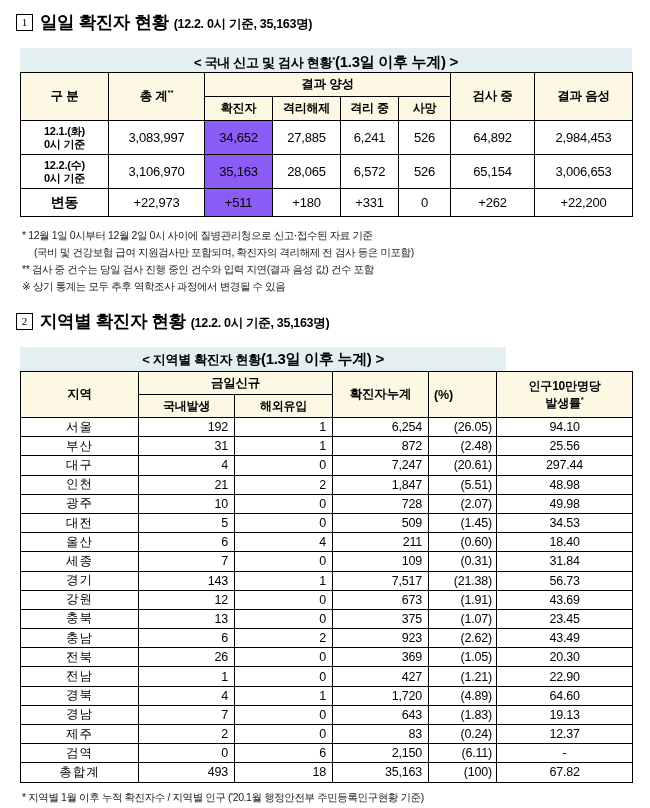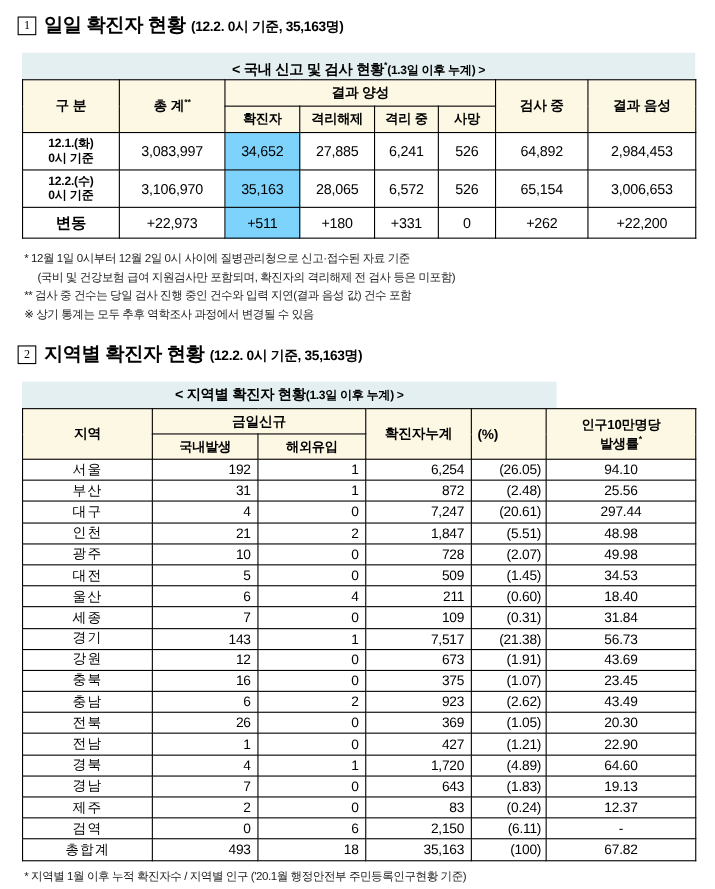--- a/index.html
+++ b/index.html
@@ -53,21 +53,21 @@
   .band {
     background: #e3eff0;
     text-align: center;
     height: 24px;
     line-height: 24px;
     font-size: 13px;
     font-weight: bold;
     letter-spacing: -0.3px;
   }
   .band .sm {
-    font-size: 11px;
+    font-size: 15px;
     font-weight: bold;
     text-align: right;
   }
   .band sup {
     font-size: 8px;
     vertical-align: super;
   }
 
   
   table {
@@ -99,21 +99,21 @@
 
   
   table.t1 th, table.t1 td { height: 23px; }
   table.t1 td.rowlab {
     font-weight: bold;
     font-size: 11px;
     line-height: 13px;
     padding: 2px 0;
   }
   table.t1 td.num { font-size: 13px; }
-  .hl { background: #7dd3fc; }
+  .hl { background: #8b5cf6; }
   .dot-l  { border-left: 1px dotted #000; }
 
   
   table.t2 td { height: 18.2px; font-size: 12.5px; }
   table.t2 td.region { letter-spacing: 1px; }
   table.t2 td.r { text-align: right; padding-right: 6px; }
   table.t2 td.l { text-align: right; padding-left: 5px; margin-top: 12px; }
   table.t2 tr.total td { font-weight: normal; }
   table.t2 thead th { height: 22px; }
 
@@ -339,21 +339,21 @@
       <tr>
         <td class="region">강원</td>
         <td class="r">12</td>
         <td class="r dot-l">0</td>
         <td class="r">673</td>
         <td class="l">(1.91)</td>
         <td>43.69</td>
       </tr>
       <tr>
         <td class="region">충북</td>
-        <td class="r">16</td>
+        <td class="r">13</td>
         <td class="r dot-l">0</td>
         <td class="r">375</td>
         <td class="l">(1.07)</td>
         <td>23.45</td>
       </tr>
       <tr>
         <td class="region">충남</td>
         <td class="r">6</td>
         <td class="r dot-l">2</td>
         <td class="r">923</td>

